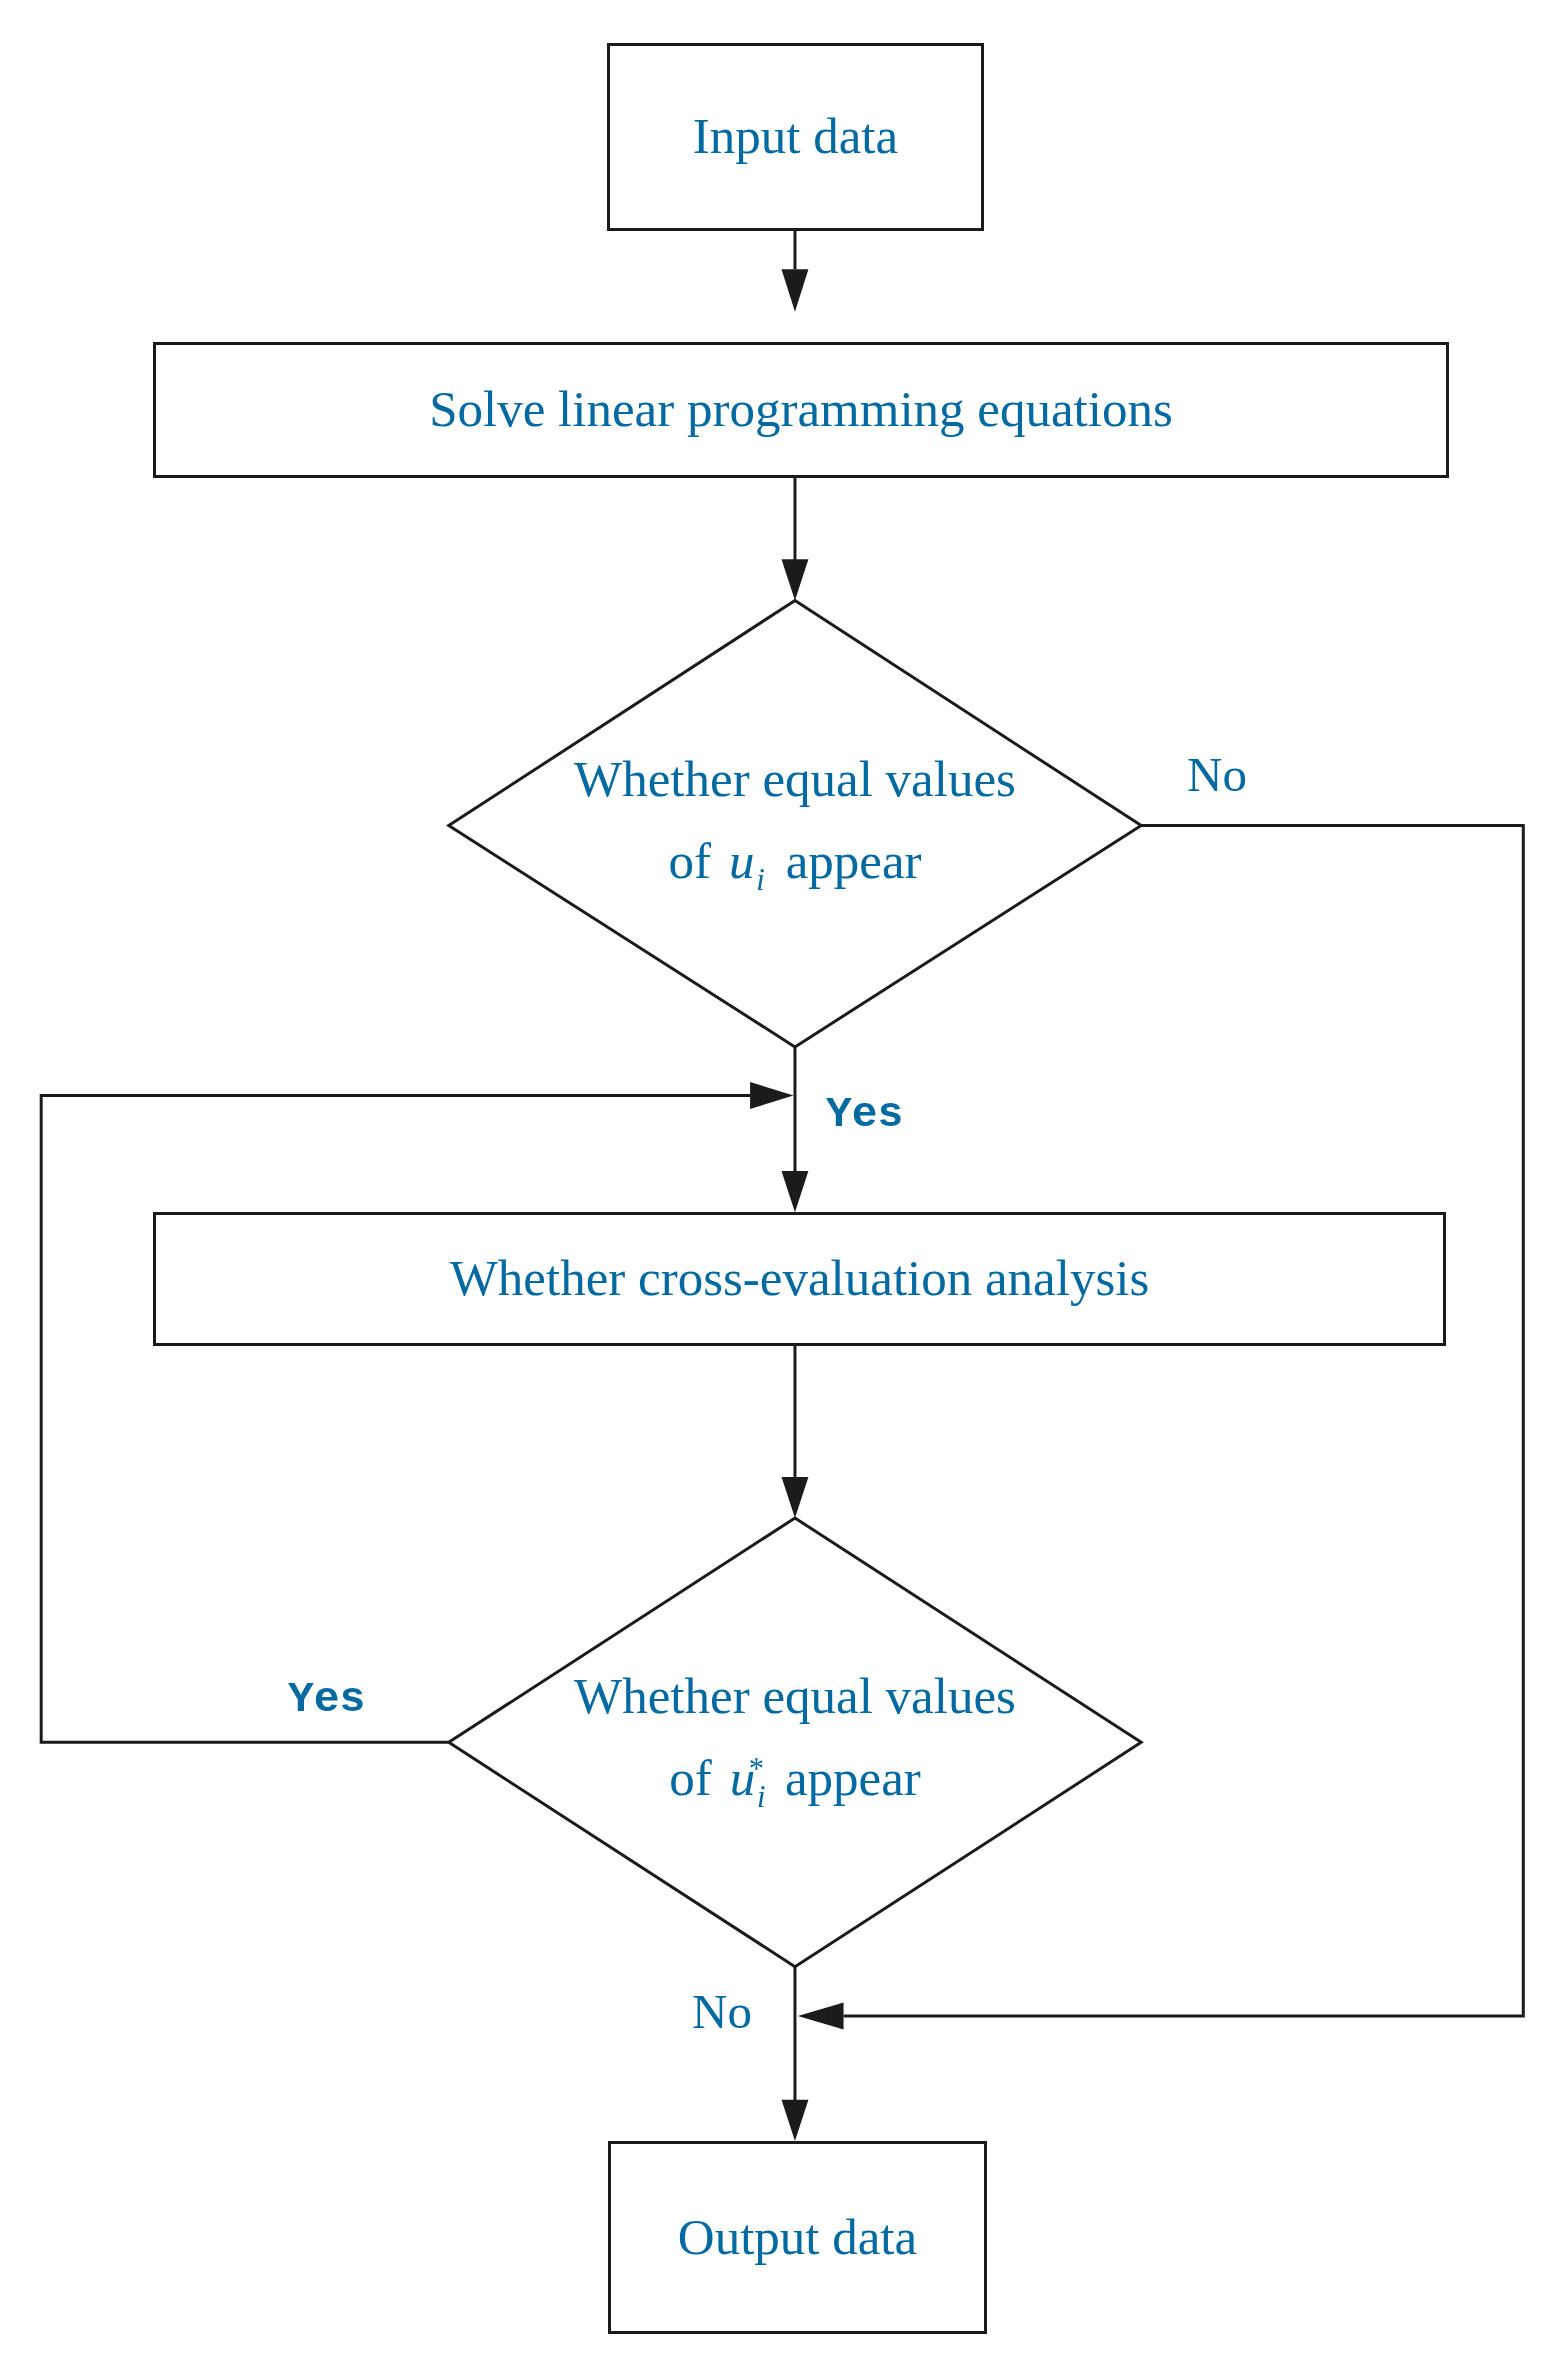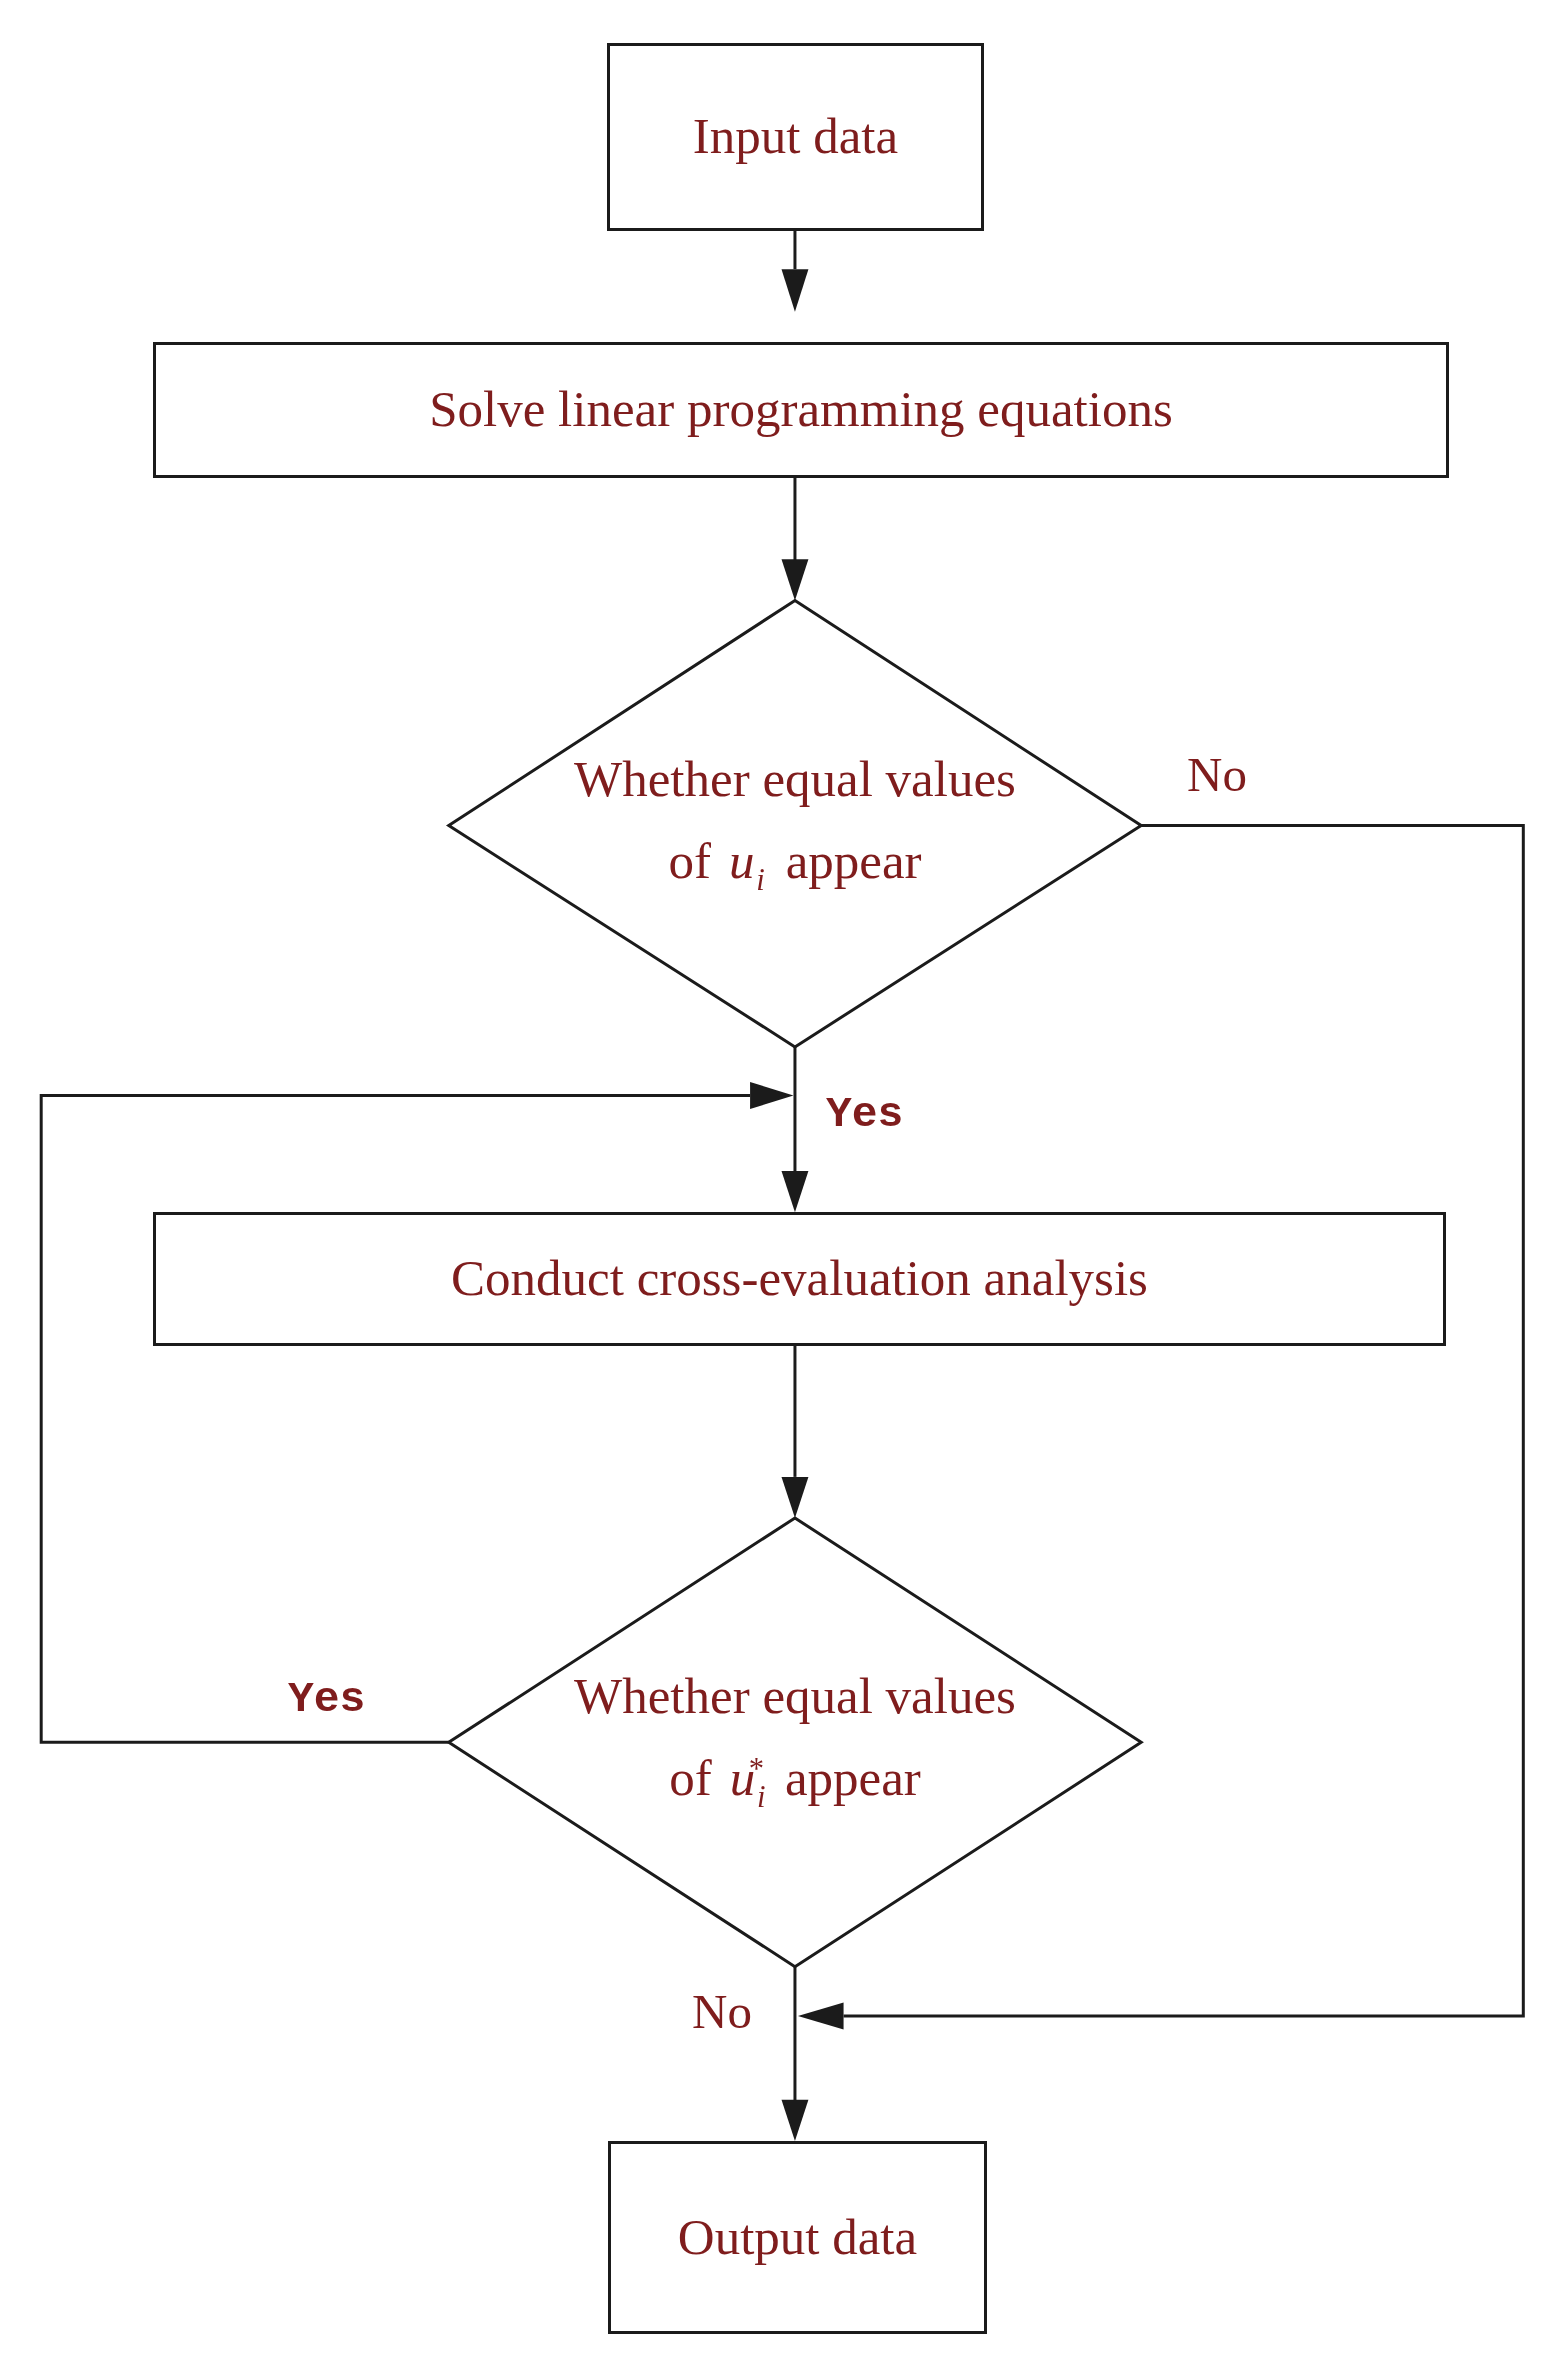--- a/index.html
+++ b/index.html
@@ -6,21 +6,21 @@
     margin: 0;
     padding: 0;
     background: #ffffff;
   }
   .canvas {
     position: relative;
     width: 1563px;
     height: 2366px;
     background: #ffffff;
     font-family: "Liberation Serif", serif;
-    color: #7f1d1d;
+    color: #0369a1;
     overflow: hidden;
   }
   svg.connectors {
     position: absolute;
     left: 0; top: 0;
     width: 1563px;
     height: 2366px;
   }
   svg.connectors path {
     fill: none;
@@ -128,21 +128,21 @@
 
   <div class="node node-input">
     <span>Input data</span>
   </div>
 
   <div class="node node-solve">
     <span>Solve linear programming equations</span>
   </div>
 
   <div class="node node-conduct">
-    <span>Conduct cross-evaluation analysis</span>
+    <span>Whether cross-evaluation analysis</span>
   </div>
 
   <div class="node node-output">
     <span>Output data</span>
   </div>
 
   <div class="diamond-label diamond-label-1">
     <span>Whether equal values</span><br>
     <span>of</span><span class="math-term"><span class="math-var">u</span><span class="math-sub">i</span></span><span>appear</span>
   </div>

